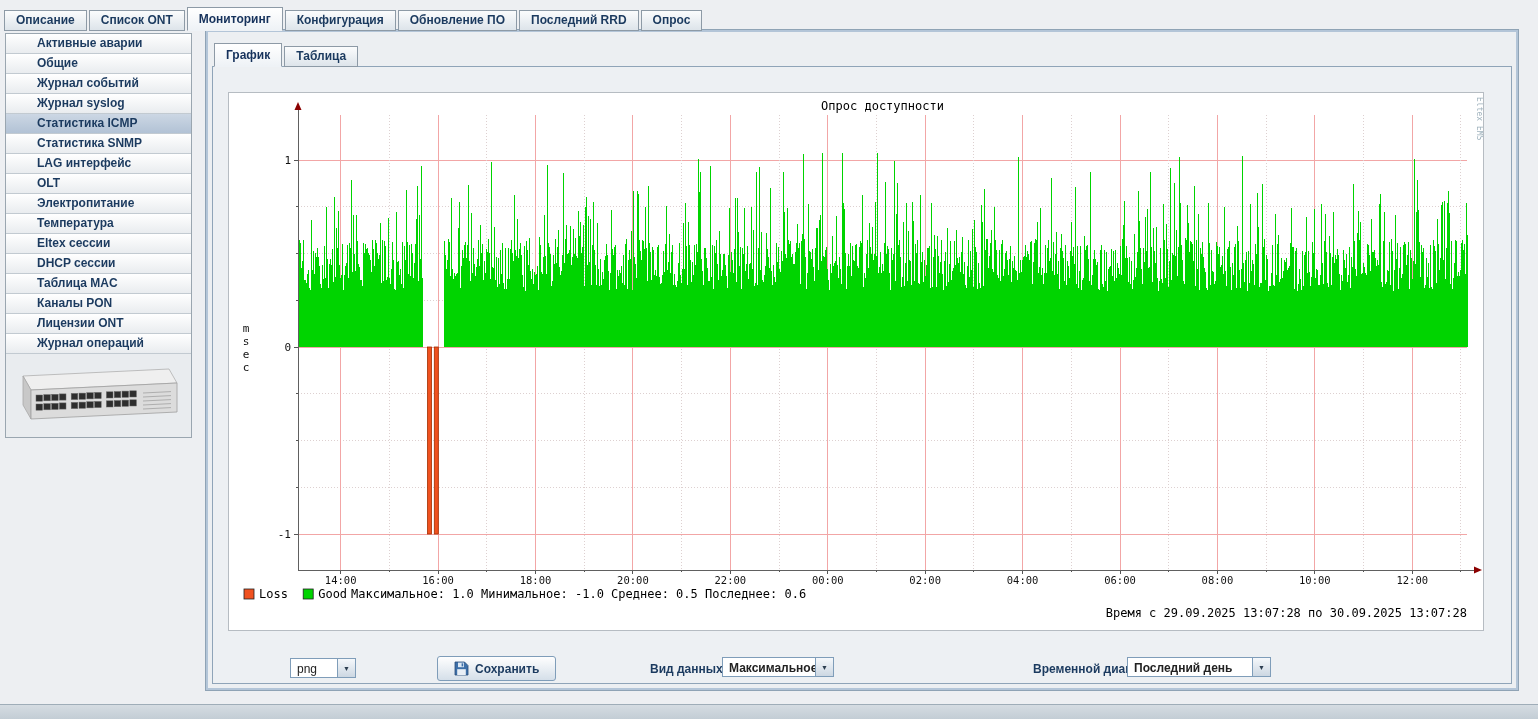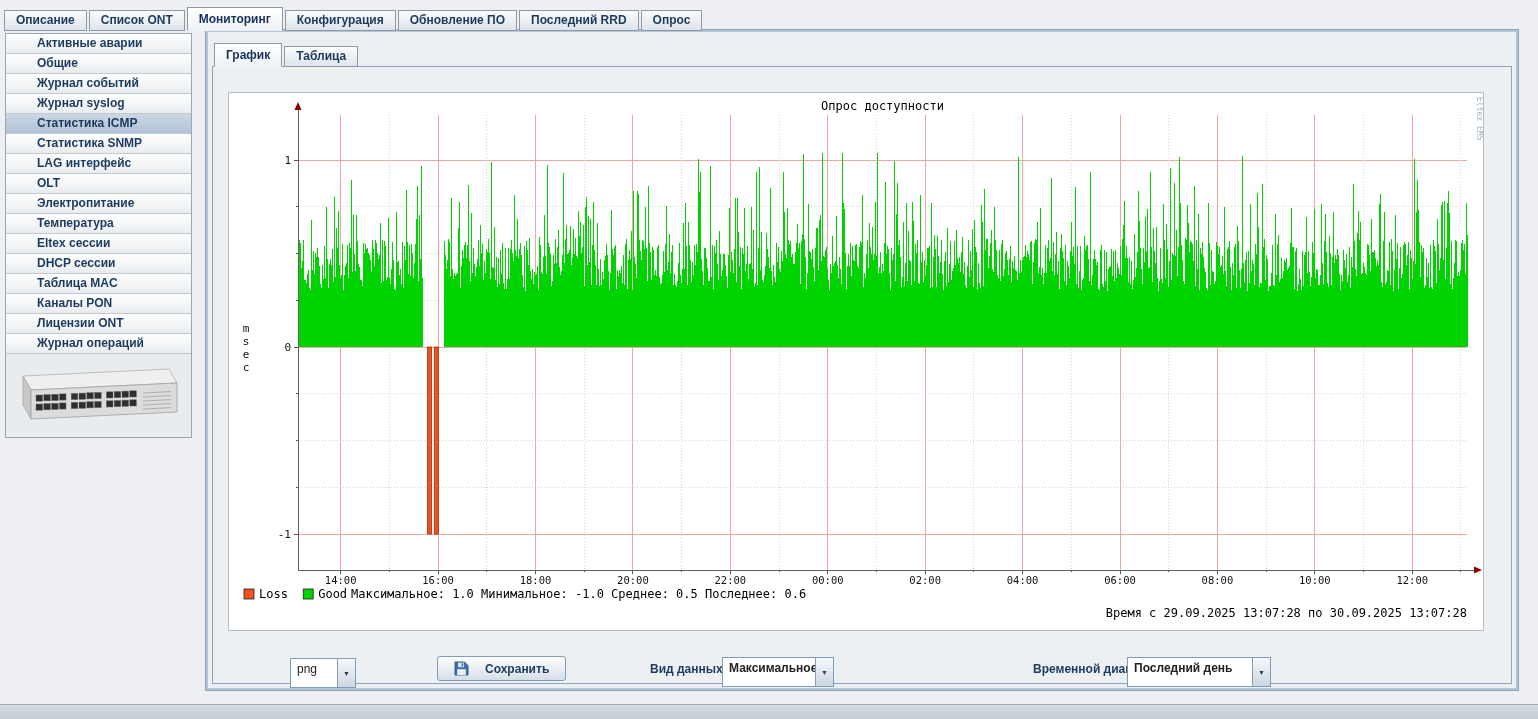--- a/index.html
+++ b/index.html
@@ -19,27 +19,27 @@
   .side-item.selected{background:linear-gradient(#ccd7e4,#b2c2d5);}
   .device-wrap{height:82px;display:flex;align-items:center;justify-content:center;background:#e9ecef;}
 
   
   .main-panel{position:absolute;left:206px;top:30px;width:1312px;height:660px;border:2px solid #b3c5d8;box-shadow:0 0 0 1px #8fa3b5;background:#eceff2;z-index:1;}
   .content-panel{position:absolute;left:212px;top:66px;width:1300px;height:618px;border:1px solid #8fa4b8;background:#edf0f3;z-index:2;}
   .chart-panel{position:absolute;left:228px;top:92px;width:1256px;height:539px;background:#ffffff;border:1px solid #b6bcc2;z-index:4;}
   .chart-panel svg{display:block;}
 
   
-  .combo{position:absolute;height:30px;border:1px solid #7f9db9;background:#fff;font-size:12px;display:flex;align-items:stretch;z-index:5;cursor:pointer;}
+  .combo{position:absolute;height:20px;border:1px solid #7f9db9;background:#fff;font-size:12px;display:flex;align-items:stretch;z-index:5;cursor:pointer;}
   .combo .val{flex:1;padding:3px 6px 0 6px;font-weight:bold;color:#222;white-space:nowrap;overflow:hidden;}
   .combo .val.plain{font-weight:normal;}
   .combo .arrow-btn{width:18px;background:linear-gradient(#f5f8fb,#ccd7e2);border-left:1px solid #7f9db9;display:flex;align-items:center;justify-content:center;font-size:7px;color:#2c3e50;}
   .btn{position:absolute;height:25px;border:1px solid #7f9db9;border-radius:3px;background:linear-gradient(#fefefe,#d5dfe9);
        font-family:"Liberation Sans","DejaVu Sans",sans-serif;font-size:12px;font-weight:bold;color:#1b3a5f;
-       display:flex;align-items:center;gap:16px;padding:0 16px;z-index:5;cursor:pointer;}
+       display:flex;align-items:center;gap:6px;padding:0 16px;z-index:5;cursor:pointer;}
   .ctl-label{position:absolute;font-size:12px;font-weight:bold;color:#1b3a5f;z-index:5;white-space:nowrap;padding-left:12px;}
 
   .footer-strip{position:absolute;left:0;top:704px;width:1538px;height:15px;background:linear-gradient(#d5dce2,#c3cdd5);border-top:1px solid #9fadb8;z-index:1;}
 </style>
 </head>
 <body>
 
 <div id="root">
 
   <div class="tabbar" id="main-tabbar" style="left:4px;top:7px;">

